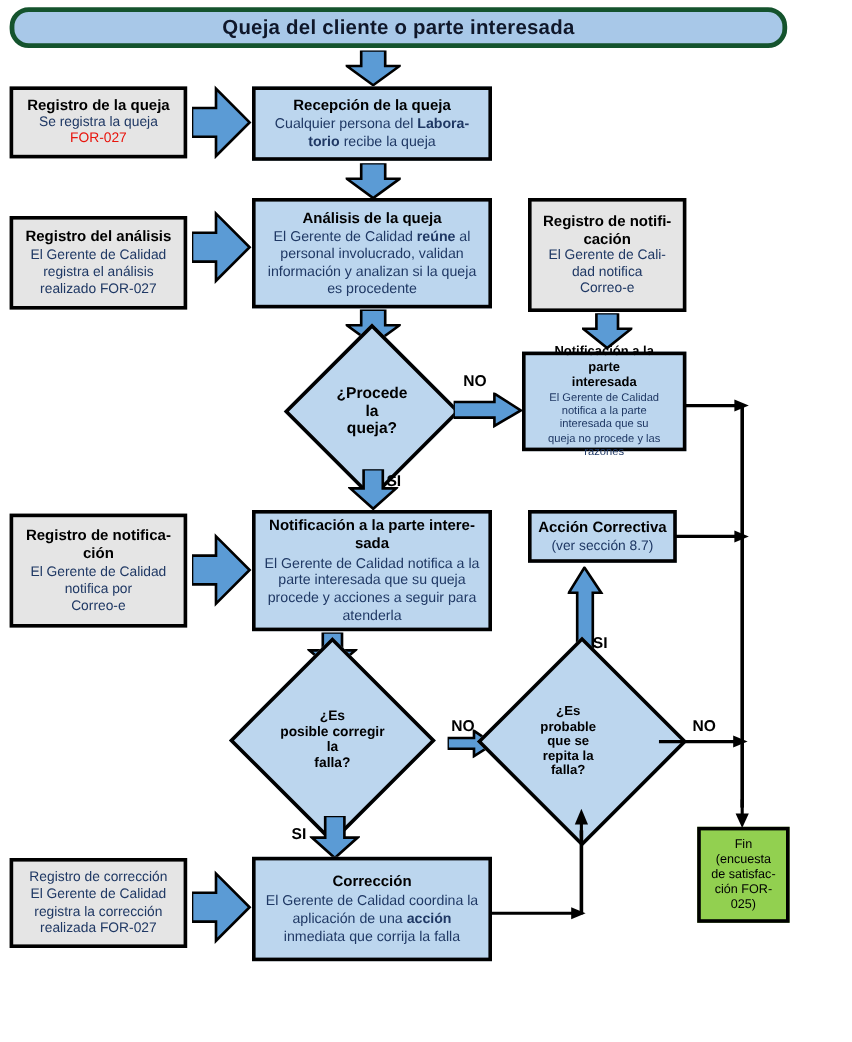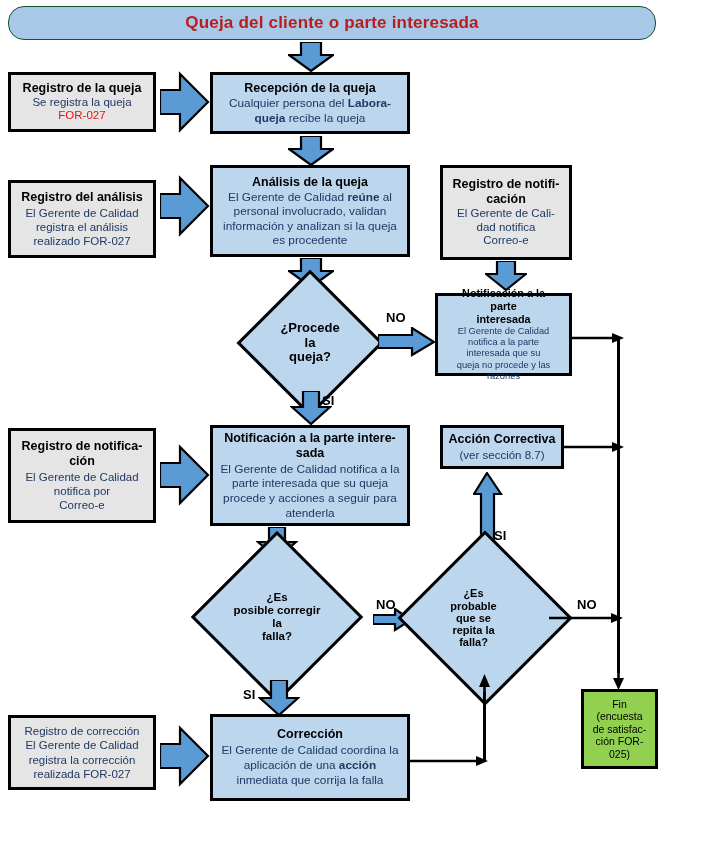--- a/index.html
+++ b/index.html
@@ -4,22 +4,22 @@
 <style>
   html,body{margin:0;padding:0;background:#ffffff;}
   body{font-family:"Liberation Sans","DejaVu Sans",sans-serif;}
   #canvas{position:relative;width:710px;height:868px;background:#ffffff;overflow:hidden;}
 
   
   .node{position:absolute;box-sizing:border-box;display:flex;flex-direction:column;
         align-items:center;justify-content:center;text-align:center;}
 
   .rounded-header{
-      border:1px solid #14532d;border-radius:16px;background:#a8c8e8;
-      font-weight:bold;font-size:17px;color:#b91c1c;letter-spacing:.2px;}
+      border:4px solid #14532d;border-radius:16px;background:#a8c8e8;
+      font-weight:bold;font-size:17px;color:#0f172a;letter-spacing:.2px;}
 
   .process{
       border:3px solid #000;background:#bcd6ee;color:#1f3864;}
   .process .t-title{font-weight:bold;color:#000;}
   .process .t-body{color:#1f3864;}
 
   .record{
       border:3px solid #000;background:#e5e5e5;color:#1f3864;}
   .record .t-title{font-weight:bold;color:#000;}
   .record .t-body{color:#1f3864;}
@@ -63,21 +63,21 @@
     <span class="t-red">FOR-027</span>
   </div>
 
   <svg class="svgwrap" style="left:160px;top:68px;width:50px;height:68px;" viewBox="0 0 50 68">
     <polygon points="0,22 20,22 20,6 48,34 20,62 20,46 0,46" fill="#5b9bd5" stroke="#000" stroke-width="2.2"></polygon>
   </svg>
 
   <div class="node process" style="left:210px;top:72px;width:200px;height:62px;padding:2px 6px;font-size:11.8px;line-height:1.22;">
     <span class="t-title" style="font-size:12.5px;">Recepción de la queja</span>
     <span class="t-body">
-      <span>Cualquier persona del </span><b>Labora-</b><b>queja</b><span> recibe la queja</span>
+      <span>Cualquier persona del </span><b>Labora-</b><b>torio</b><span> recibe la queja</span>
     </span>
   </div>
 
   <svg class="svgwrap" style="left:288px;top:136px;width:46px;height:30px;" viewBox="0 0 46 30">
     <polygon points="13,0 33,0 33,13 45,13 23,29 1,13 13,13" fill="#5b9bd5" stroke="#000" stroke-width="2.2"></polygon>
   </svg>
 
   <div class="node record" style="left:8px;top:180px;width:148px;height:78px;padding:3px 4px;font-size:11.5px;line-height:1.22;">
     <span class="t-title" style="font-size:12.5px;">Registro del análisis</span>
     <span class="t-body">El Gerente de Calidad</span>

